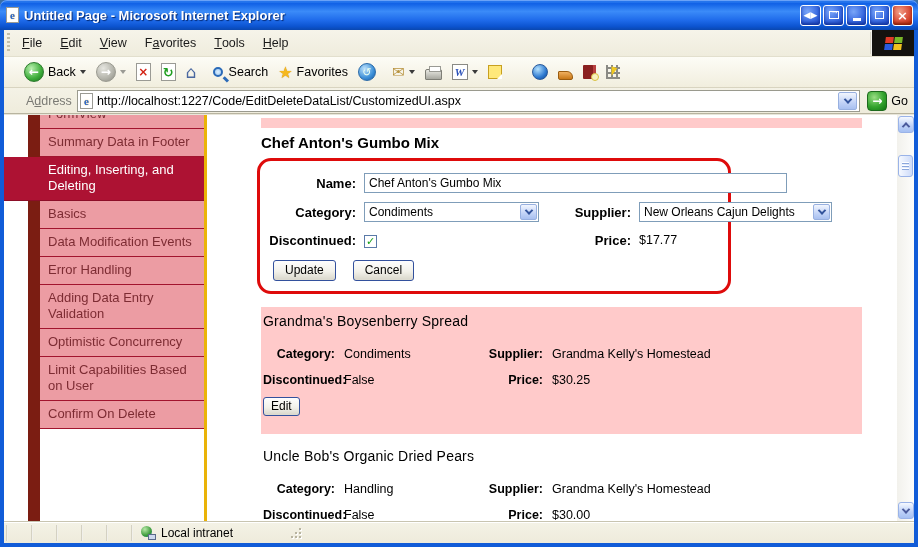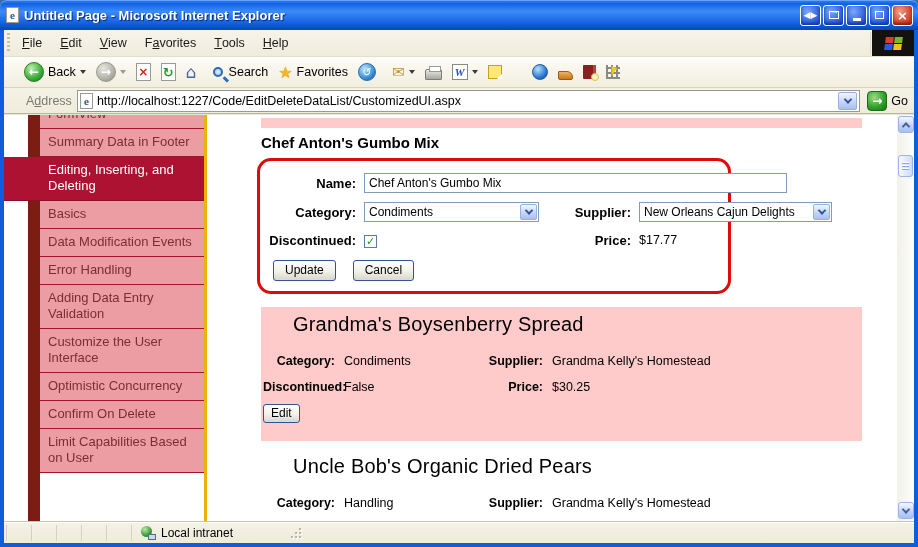--- a/index.html
+++ b/index.html
@@ -138,21 +138,21 @@
   .xp-check:after { content:"\2713"; color:#17a017; font-size:11px; font-weight:bold; font-family:"DejaVu Sans",sans-serif; }
   .pval { font-size:12.5px; }
   .btnrow { grid-column:1 / 5; display:flex; gap:17px; margin-left:7px; margin-top:2px; }
   .xp-btn { font-size:12px; padding:2px 11px 3px; border:1px solid #33519d; border-radius:3px; color:#000;
     background:linear-gradient(180deg,#fefefe,#f2f1ea 55%,#dddbd0 92%); cursor:pointer;
     font-family:"Liberation Sans","DejaVu Sans",sans-serif; }
 
   .item { margin-top:13px; padding:6px 0 18px 2px; }
   .item.pinkbg { background:#ffcaca; margin-left:0; padding-left:2px; }
   .item.whitebg { background:#fff; margin-top:8px; padding-bottom:0; }
-  .h-item { font-size:20px; font-weight:normal; color:#000; margin-bottom:9px; letter-spacing:0.2px;margin-left:30px; }
+  .h-item { font-size:14px; font-weight:normal; color:#000; margin-bottom:9px; letter-spacing:0.2px; }
   .vgrid { display:grid; grid-template-columns:72px 90px 100px auto; column-gap:9px; row-gap:12px;
     font-size:12.5px; align-items:center; margin-top:18px; }
   .vlabel { font-weight:bold; text-align:right; white-space:nowrap; }
   .edit-btn { margin-top:10px; padding:1px 7px 2px; }
 
   
   .vscroll { flex:0 0 17px; background:linear-gradient(90deg,#f2f1ec,#fdfdfb); display:flex; flex-direction:column; align-items:center; }
   .sbtn { width:16px; height:17px; margin-top:1px; border:1px solid #9ab3e8; border-radius:3px;
     background:linear-gradient(180deg,#f6f9ff,#bcd0f8 60%,#a6c0f2); display:flex; align-items:center; justify-content:center; }
   .sbtn .chev { border-color:#4a5a9c; }
@@ -314,24 +314,23 @@
         <span class="sb-gutter"></span>
         <span class="sb-strip"></span>
         <div class="navcol">
           <div class="nav-item">FormView</div>
           <div class="nav-item">Summary Data in Footer</div>
           <div class="nav-item selected">Editing, Inserting, and Deleting</div>
           <div class="nav-item">Basics</div>
           <div class="nav-item">Data Modification Events</div>
           <div class="nav-item">Error Handling</div>
           <div class="nav-item">Adding Data Entry Validation</div>
-          <div class="nav-item">Customize the User Interface</div>
           <div class="nav-item">Optimistic Concurrency</div>
+          <div class="nav-item">Limit Capabilities Based on User</div>
           <div class="nav-item">Confirm On Delete</div>
-          <div class="nav-item">Limit Capabilities Based on User</div>
         </div>
       </div>
 
       <div class="main">
         <div class="pink-strip"></div>
 
         <div class="h-edit">Chef Anton's Gumbo Mix</div>
 
         <div class="edit-box">
           <div class="efg">

